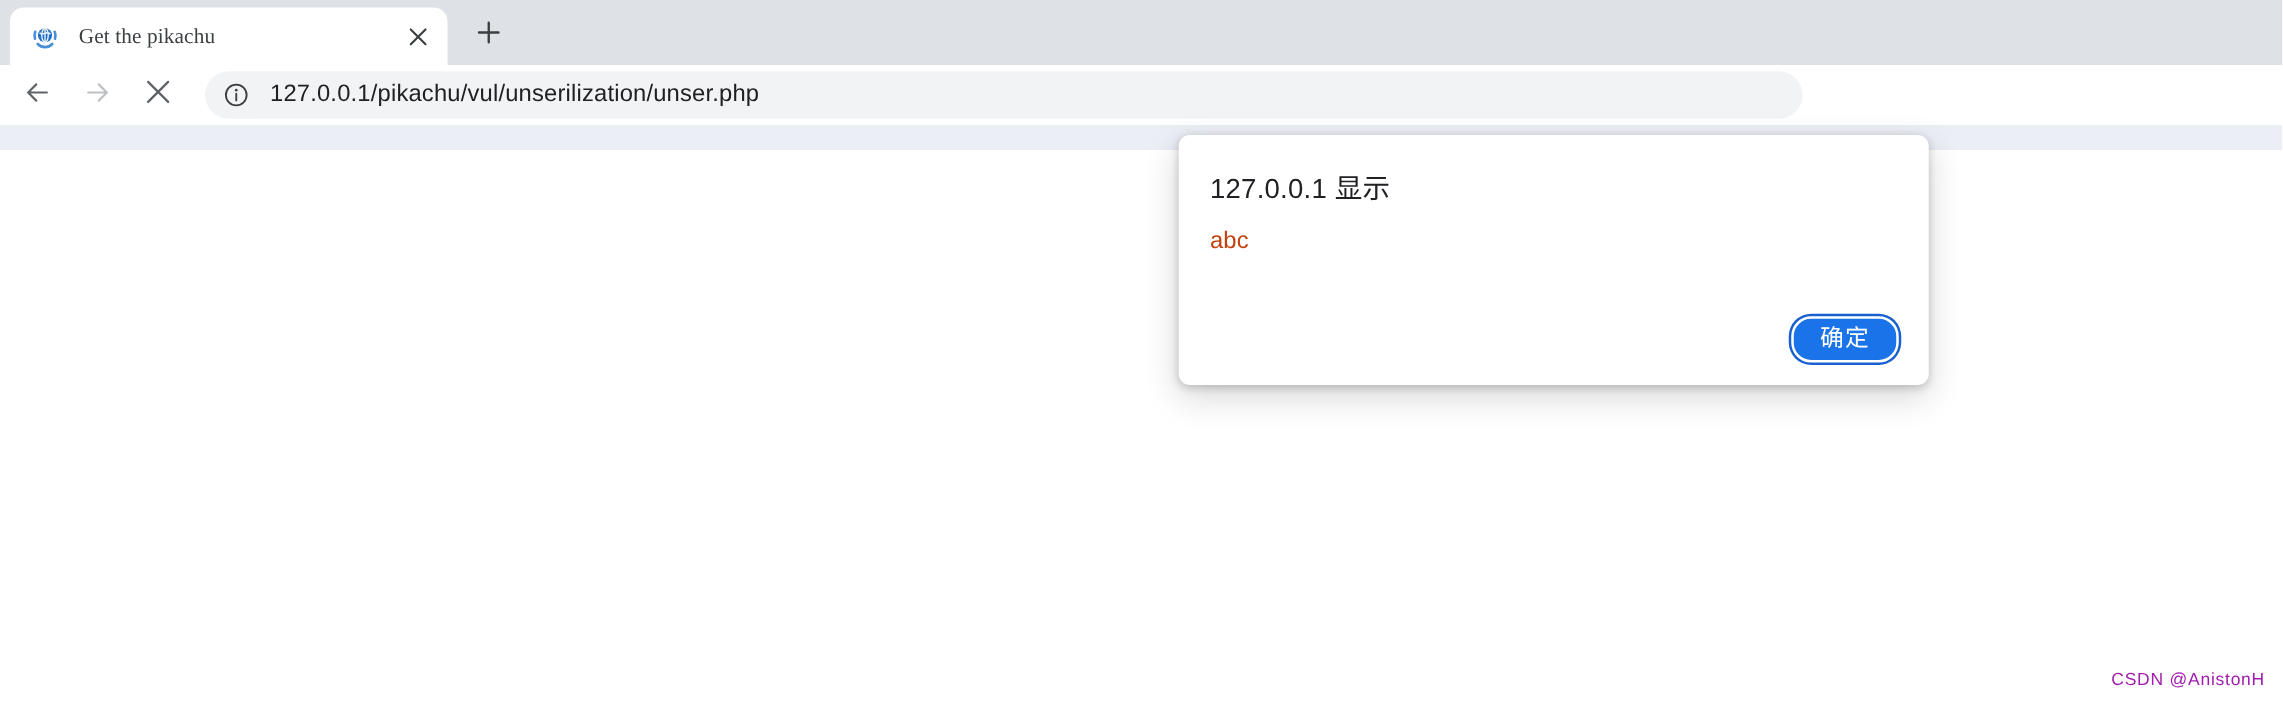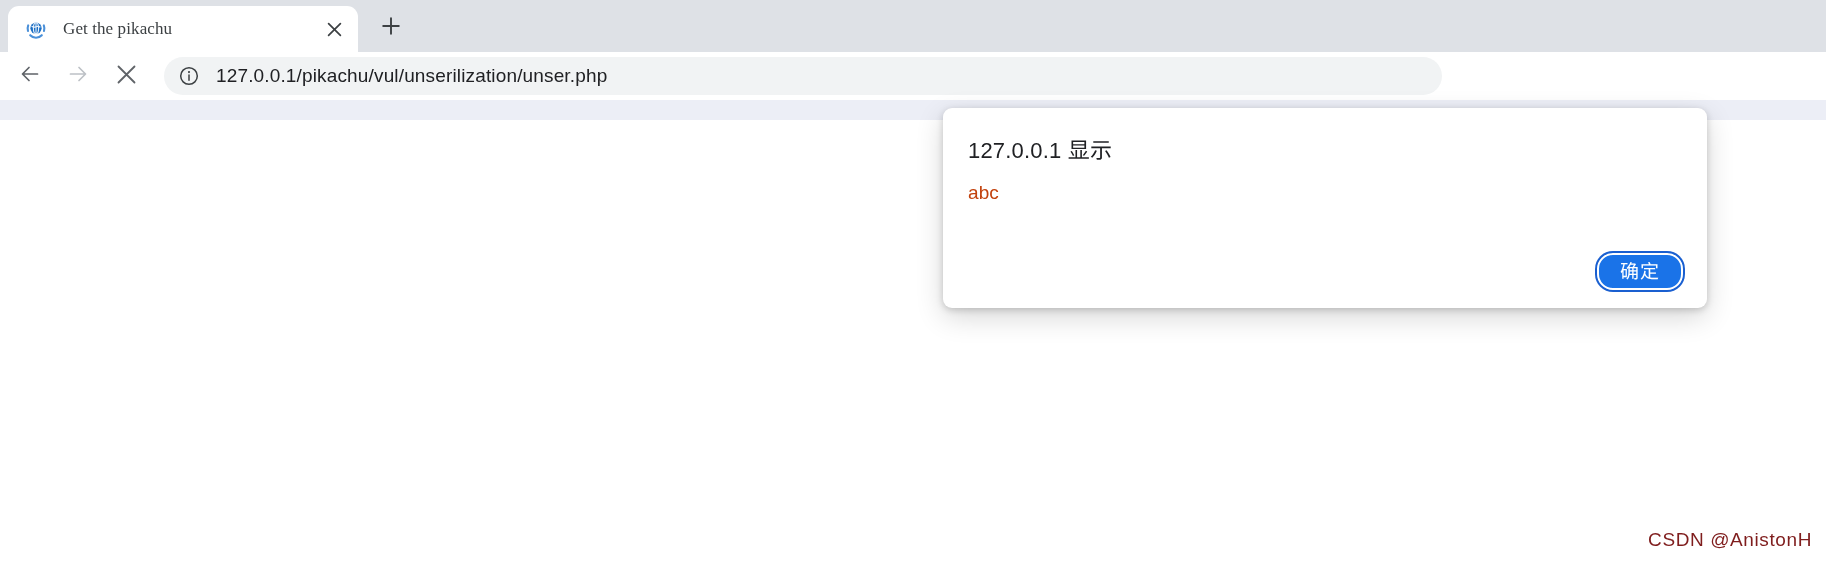--- a/index.html
+++ b/index.html
@@ -164,21 +164,21 @@
     width: 1826px;
     height: 383px;
     background: #ffffff;
   }
 
   
   .dialog {
     position: absolute;
     left: 943px;
     top: 108px;
-    width: 764px;
+    width: 600px;
     height: 200px;
     background: #ffffff;
     border-radius: 9px;
     box-shadow: 0 2px 7px rgba(0,0,0,.18), 0 9px 28px rgba(0,0,0,.16);
     z-index: 40;
     overflow: hidden;
   }
   .dialog-title {
     position: absolute;
     left: 25px; top: 24px;
@@ -216,22 +216,22 @@
     box-shadow: 0 0 0 2px #1a5fd0;
     letter-spacing: 1px;
     line-height: 37px;
   }
 
   
   .watermark {
     position: absolute;
     right: 14px;
     bottom: 12px;
-    font-size: 19px;
-    color: #7f1d1d;
+    font-size: 14px;
+    color: #a21caf;
     letter-spacing: .6px;
     white-space: nowrap;
     z-index: 60;
     user-select: none;
     text-align: center;
   }
 </style>
 </head>
 <body>
 

